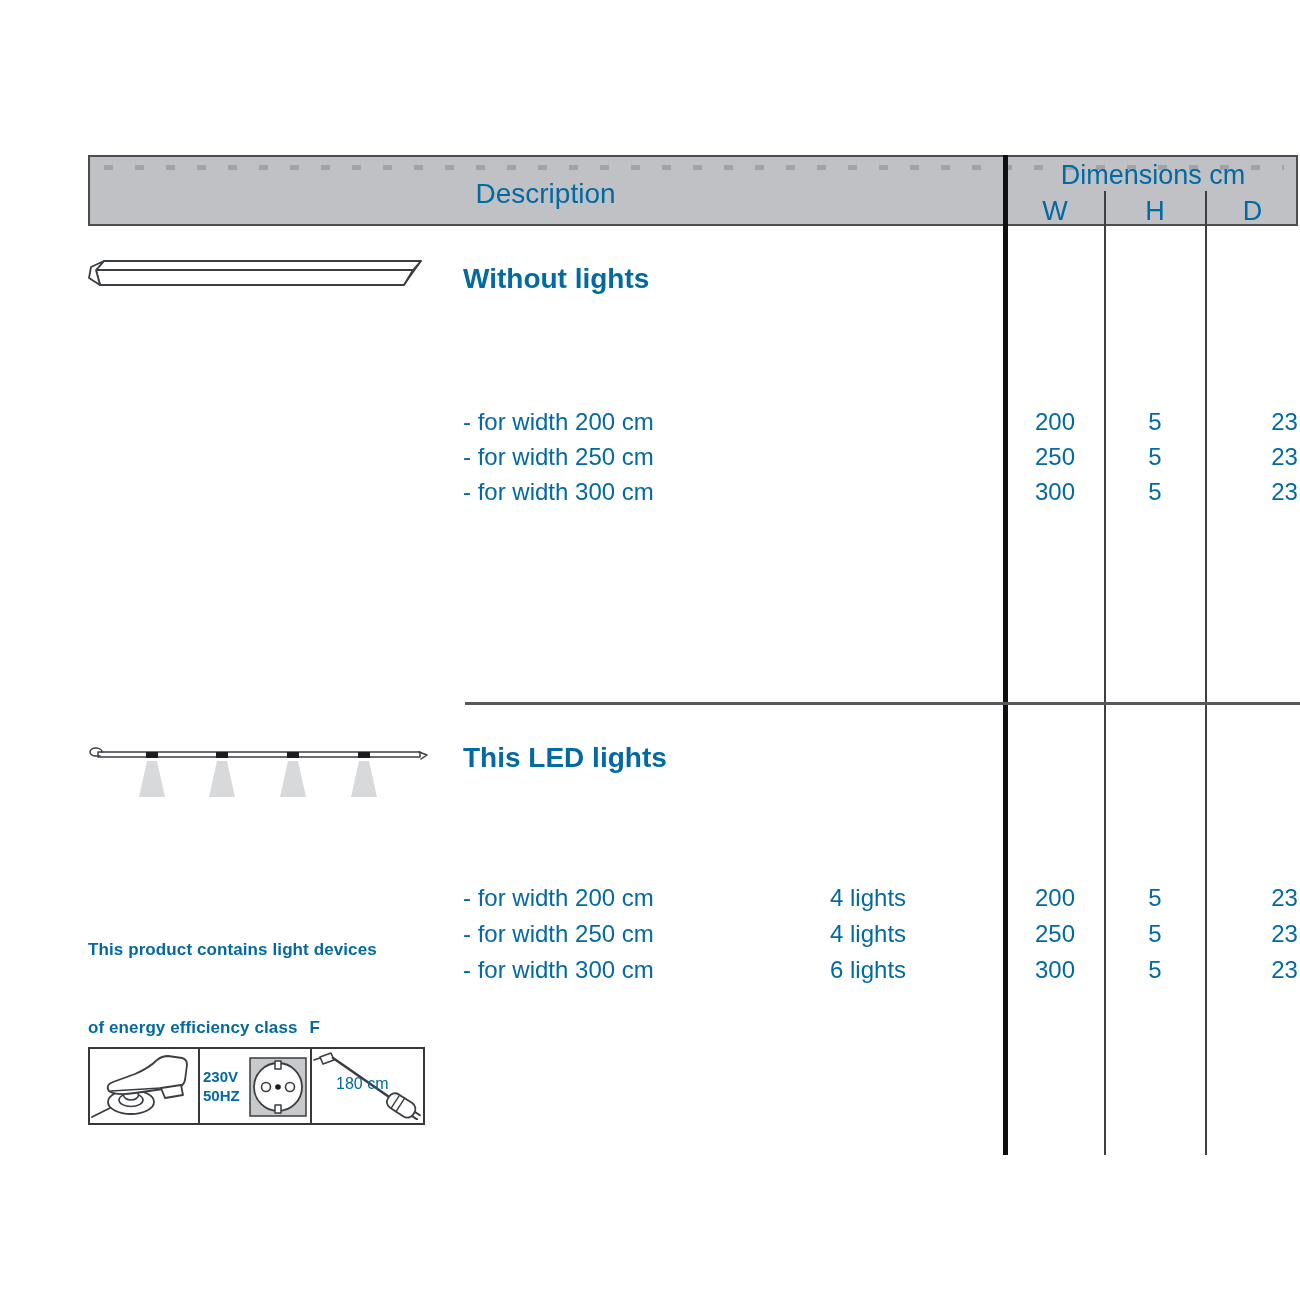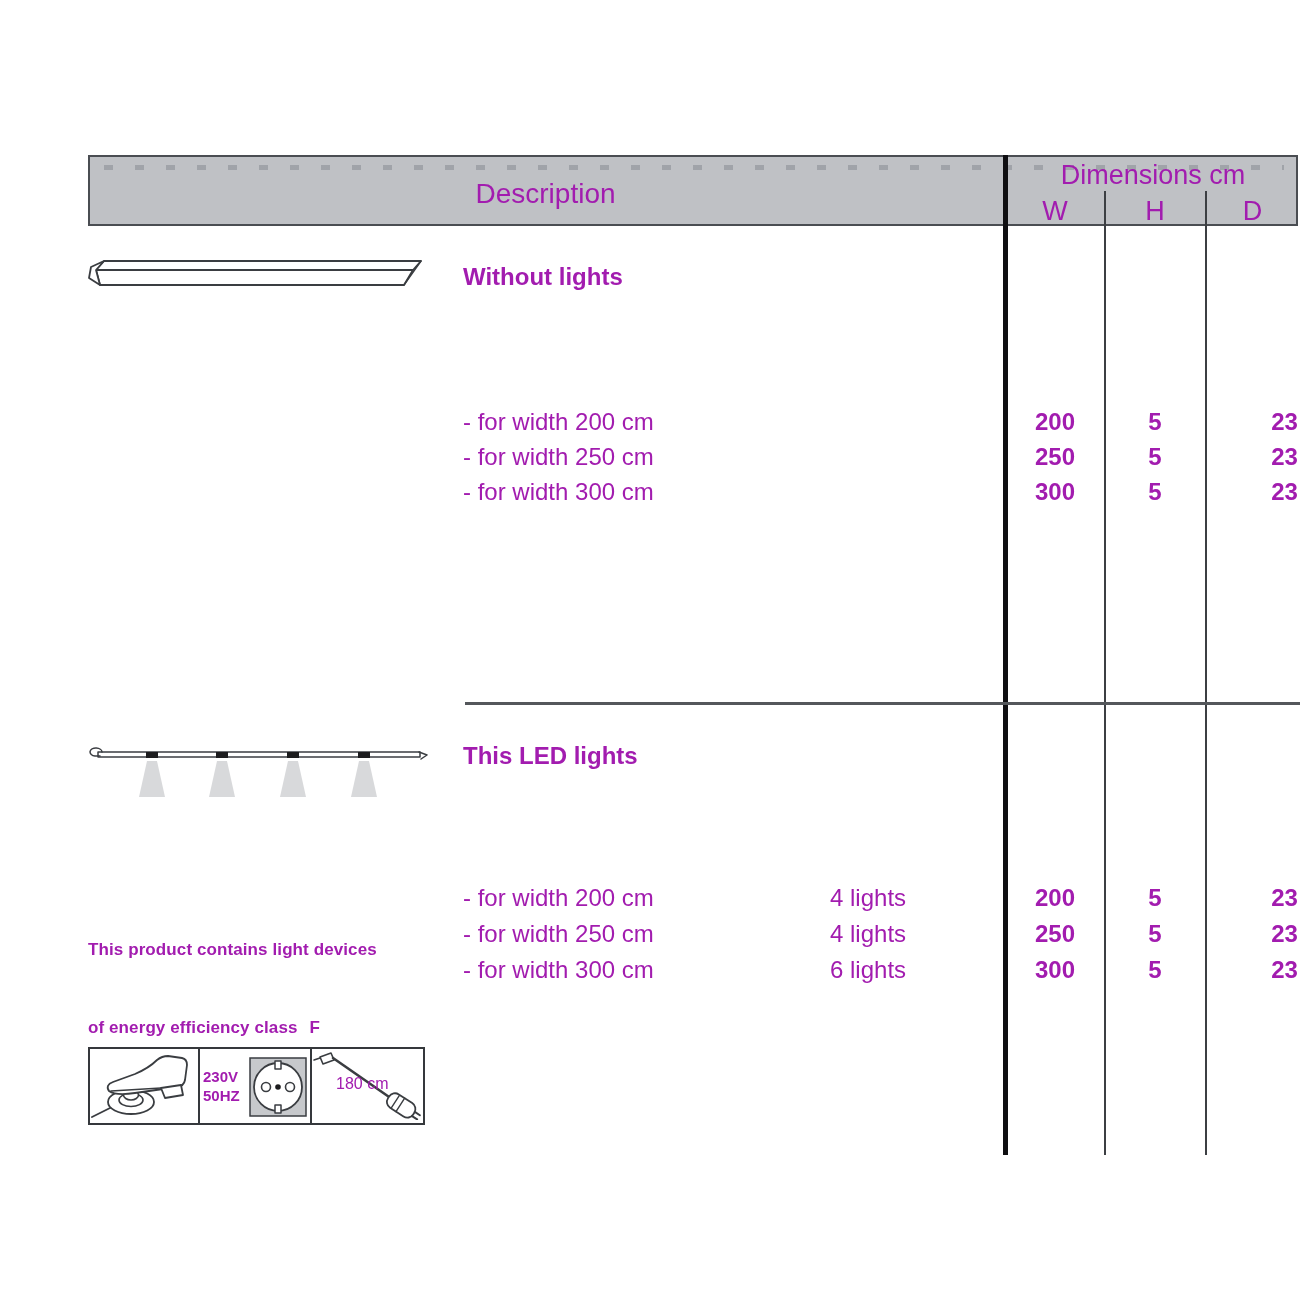--- a/index.html
+++ b/index.html
@@ -1,18 +1,18 @@
 <!DOCTYPE html>
 <html><head>
 <meta charset="utf-8">
 <style>
   html,body{margin:0;padding:0;background:#ffffff;}
   .page{
     position:relative;width:1300px;height:1300px;background:#ffffff;overflow:hidden;
-    font-family:"Liberation Sans", sans-serif;color:#a21caf;
+    font-family:"Liberation Sans", sans-serif;color:#0369a1;
   }
   .abs{position:absolute;line-height:1.15;}
   
   .header-bar{
     position:absolute;left:88px;top:155px;width:1210px;height:71px;
     background:#bfc1c5;border:2px solid #4a4d52;box-sizing:border-box;
   }
   .dash-strip{
     position:absolute;left:104px;top:165px;width:1180px;height:5px;
     background:repeating-linear-gradient(90deg, rgba(80,86,96,.28) 0 9px, rgba(0,0,0,0) 9px 31px);
@@ -21,25 +21,25 @@
   .dims-label{left:1008px;top:160px;width:290px;text-align:center;font-size:27px;}
   .col-label{top:196px;width:100px;text-align:center;font-size:27px;}
   .col-w{left:1005px;} .col-h{left:1105px;} .col-d{left:1205px;width:95px;}
   
   .vline{position:absolute;}
   .vline.thick{left:1003px;top:155px;width:5px;height:1000px;background:#0f0f12;}
   .vline.thin{width:2px;background:#3c3f43;top:191px;height:964px;}
   .vline.t1{left:1104px;} .vline.t2{left:1205px;}
   .hdivider{position:absolute;left:465px;top:702px;width:835px;height:3px;background:#54575b;}
   
-  .section-title{font-weight:bold;font-size:24px;left:463px;}
+  .section-title{font-weight:bold;font-size:28px;left:463px;}
   .st1{top:263px;} .st2{top:742px;}
   .row-label{left:463px;font-size:24px;}
   .lights-label{left:830px;font-size:24px;}
-  .val{width:100px;text-align:center;font-size:24px;font-weight:bold;}
+  .val{width:100px;text-align:center;font-size:24px;}
   .vw{left:1005px;} .vh{left:1105px;} .vd{left:1237px;width:95px;}
   .r0a{top:408px;} .r1a{top:443px;} .r2a{top:478px;}
   .r0b{top:884px;} .r1b{top:920px;} .r2b{top:956px;}
   
   .shelf1{position:absolute;left:88px;top:257px;}
   .shelf2{position:absolute;left:88px;top:742px;}
   
   .energy1{left:88px;top:940px;font-size:17px;font-weight:600;letter-spacing:.1px;}
   .energy2{left:88px;top:1018px;font-size:17px;font-weight:600;letter-spacing:.1px;}
   .energy2 .eclass{margin-left:12px;}

